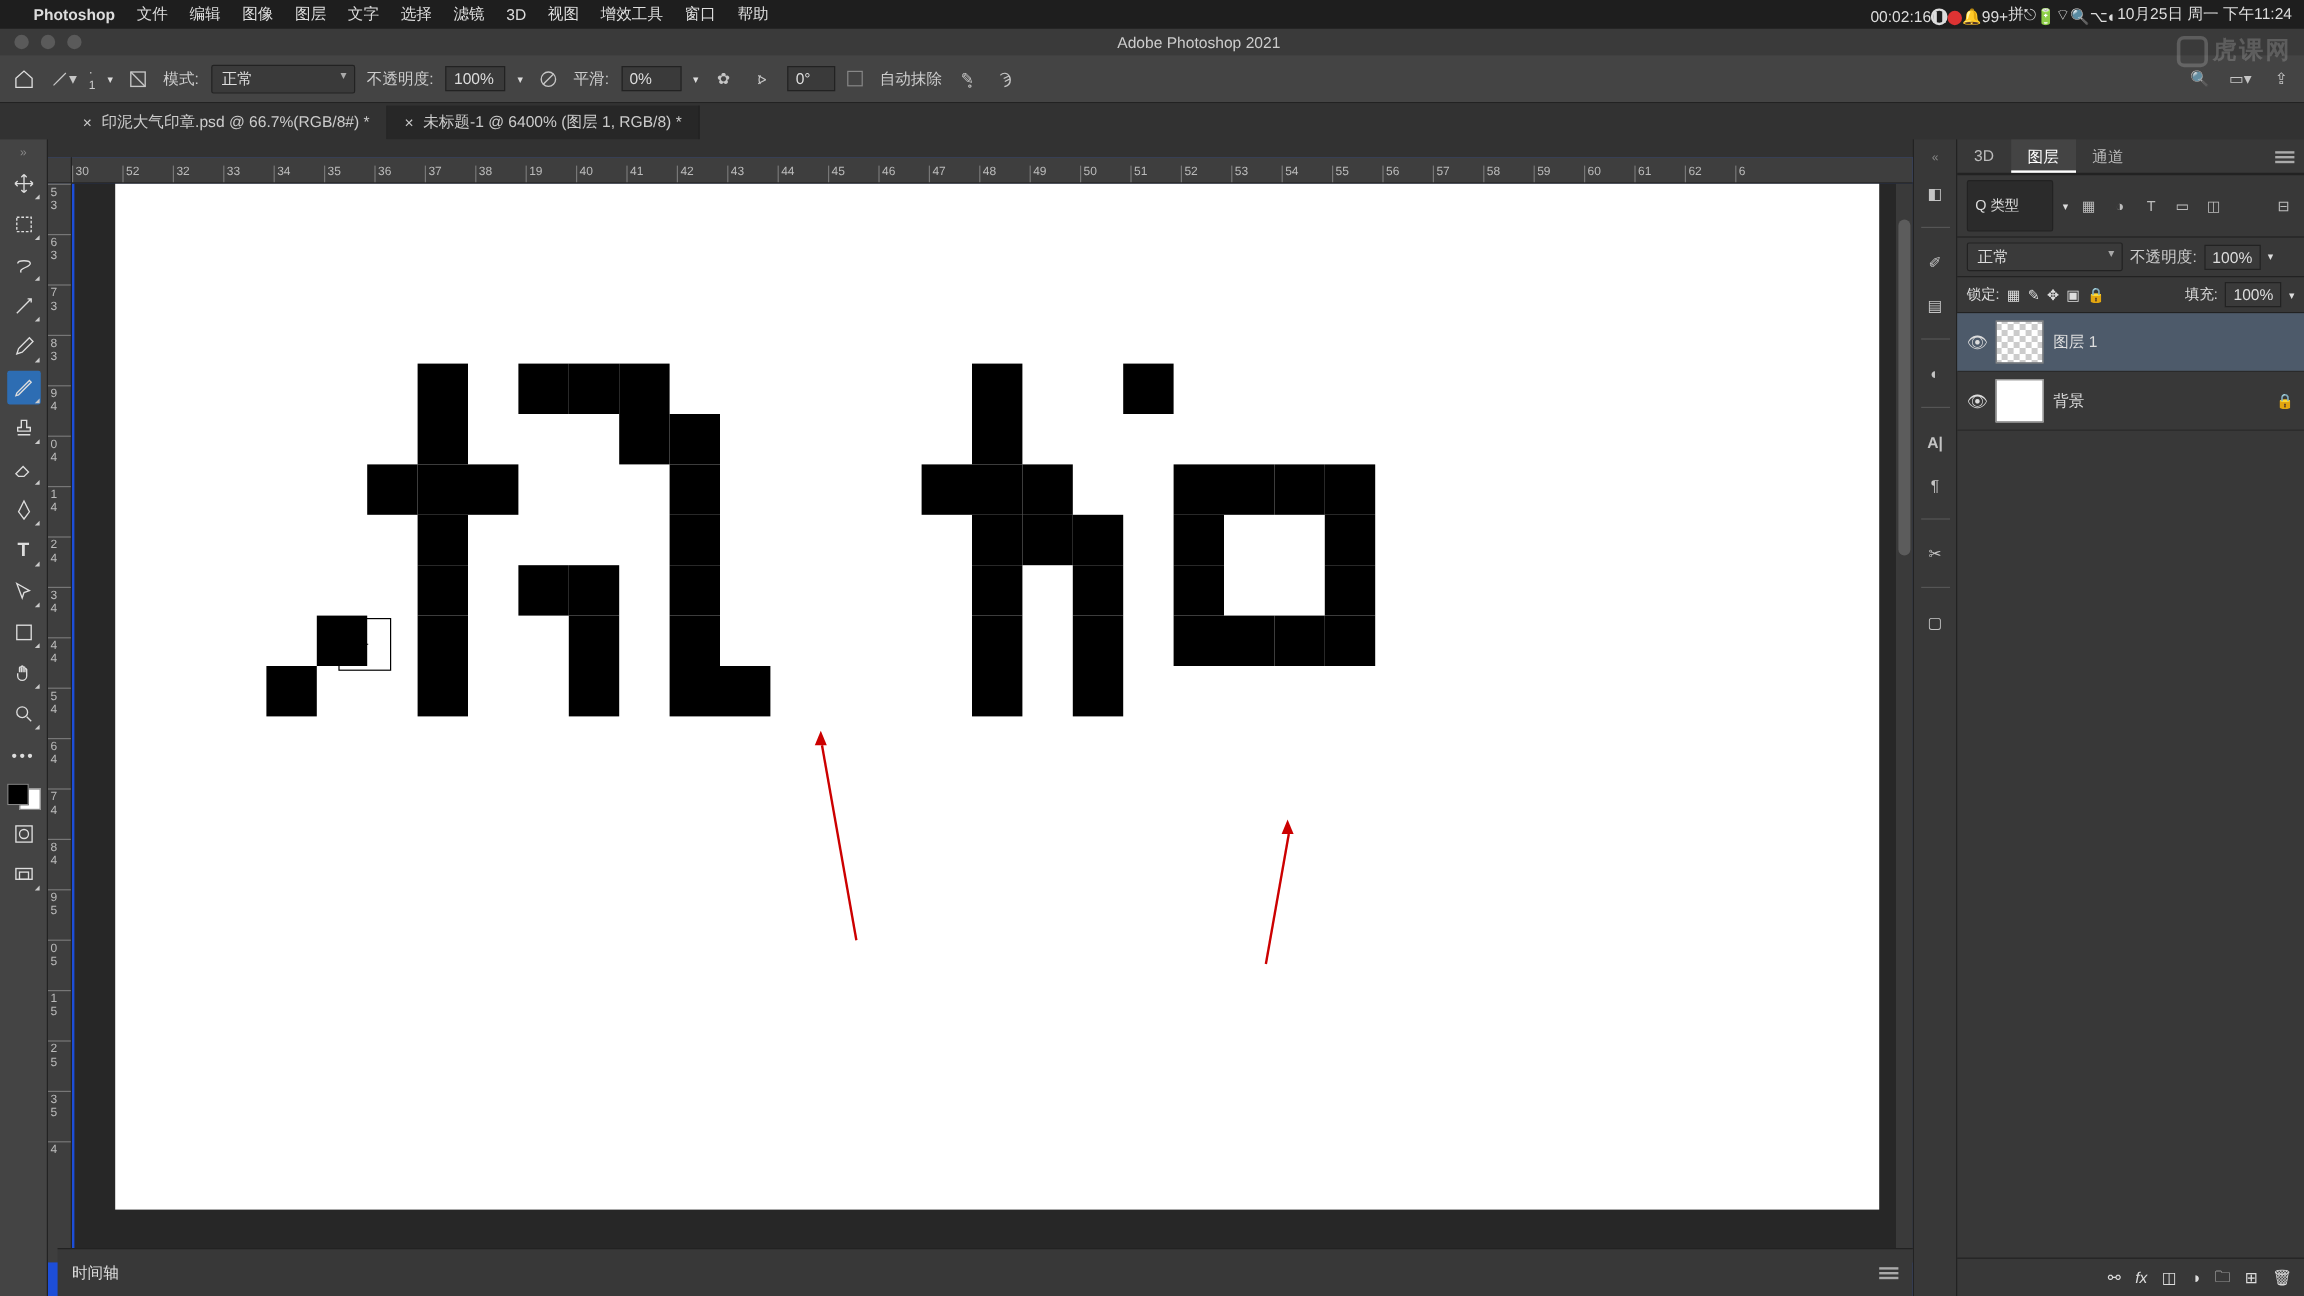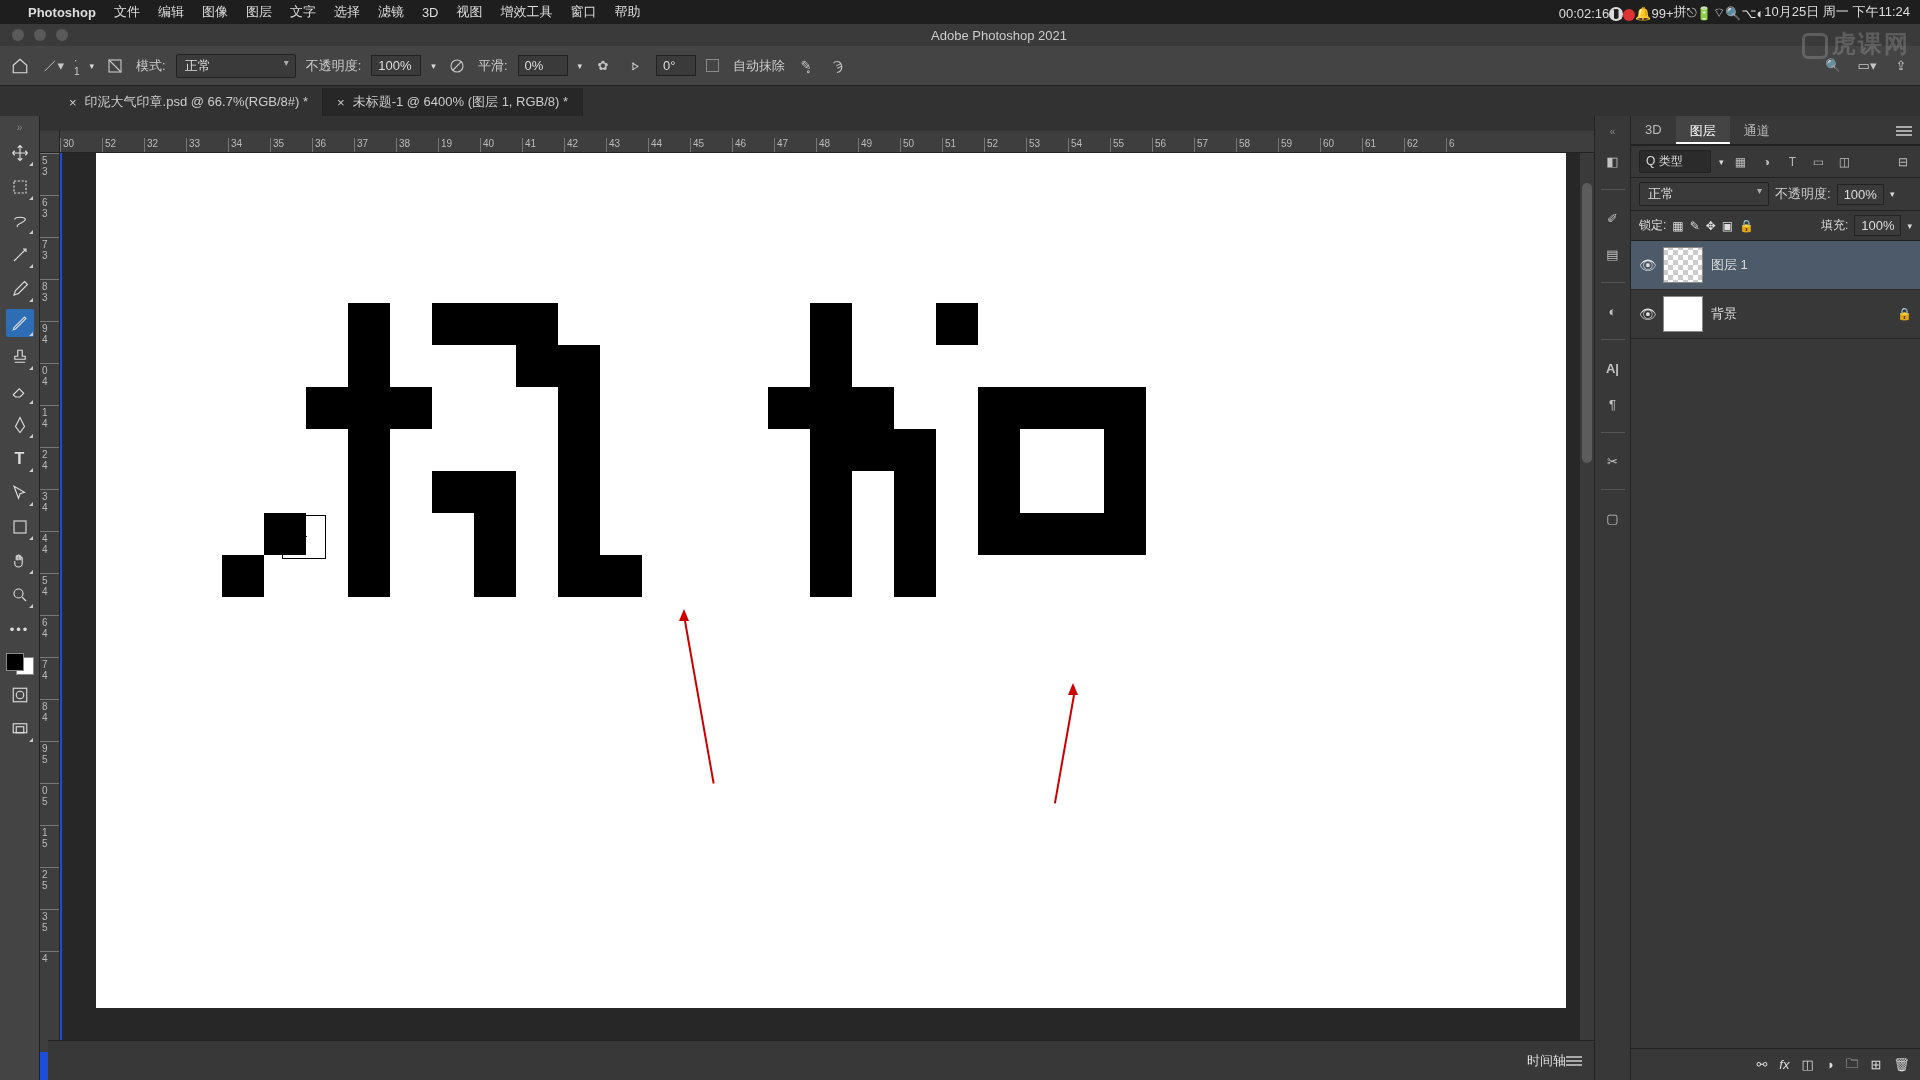--- a/index.html
+++ b/index.html
@@ -61,49 +61,49 @@
 .pixel { position:absolute; background:#000; }
 .cursor-box { position:absolute; width:44px; height:44px; border:1px solid #000; background:transparent; }
 .cursor-box::after { content:"+"; position:absolute; left:50%; top:50%; transform:translate(-50%,-50%); font-size:12px; color:#000; }
 .annotation { position:absolute; color:#c00; font-size:26px; font-weight:500; }
 .arrow-line { position:absolute; background:#c00; width:2px; transform-origin:top; }
 .arrow-head { position:absolute; width:0;height:0;border-left:5px solid transparent;border-right:5px solid transparent;border-bottom:12px solid #c00; }
 .scrollbar-v { width:14px; position:absolute; right:0; top:0; bottom:0; background:#3a3a3a; }
 .scroll-thumb-v { width:10px; height:280px; background:#5c5c5c; margin:2px auto 0; border-radius:5px; margin-top:30px; }
 .statusbar { height:24px; background:#323232; border-top:1px solid #222; display:flex; align-items:center; padding:0 12px; gap:16px; font-size:12px; position:absolute; bottom:28px; left:20px; right:0; }
 .scroll-h { position:absolute; bottom:28px; left:40%; width:240px; height:10px; background:#5c5c5c; border-radius:5px; }
-.timeline-bar { height:40px; background:#383838; border-top:1px solid #222; display:flex; align-items:center; padding:0 12px; position:absolute; bottom:0; left:8px; right:0; justify-content:flex-end; }
+.timeline-bar { height:40px; background:#383838; border-top:1px solid #222; display:flex; align-items:center; padding:0 12px; position:absolute; bottom:0; left:8px; right:0; justify-content:space-between; }
 .ham { display:inline-block; width:16px; }
 .ham span{ display:block;height:2px;background:#aaa;margin:2px 0; }
 
 
 .collapsed-panels { width:36px; background:#383838; border-left:1px solid #222; display:flex; flex-direction:column; align-items:center; gap:12px; padding-top:10px; }
 .cp-icn { width:24px;height:24px;opacity:.85; display:flex;align-items:center;justify-content:center; }
 .cp-sep { width:24px; border-top:1px solid #555; margin:4px 0; }
 
 
 .layers-panel { width:290px; background:#383838; border-left:1px solid #222; display:flex; flex-direction:column; }
 .lp-tabs { display:flex; height:30px; border-bottom:2px solid #222; }
 .lp-tab { padding:6px 14px; font-size:13px; color:#bbb; }
 .lp-tab.active { background:#444; color:#fff; border-bottom:2px solid #fff; }
 .lp-filter { display:flex; align-items:center; padding:4px 8px; gap:8px; border-bottom:1px solid #222; }
-.lp-filter .search { background:#2b2b2b; border:1px solid #222; padding:2px 6px; font-size:12px; width:72px; border-radius:2px; }
+.lp-filter .search { background:#2b2b2b; border:1px solid #222; padding:12px 6px; font-size:12px; width:72px; border-radius:2px; }
 .lp-filter .ficn { width:18px;height:18px;opacity:.8;display:flex;align-items:center;justify-content:center;font-size:12px; }
 .lp-blend { display:flex; align-items:center; padding:4px 8px; gap:6px; border-bottom:1px solid #222; }
 .lp-lock { display:flex; align-items:center; padding:4px 8px; gap:6px; border-bottom:1px solid #222; font-size:12px; }
 .layer-row { display:flex; align-items:center; padding:6px 8px; gap:8px; border-bottom:1px solid #2a2a2a; }
 .layer-row.sel { background:#4d5a6a; }
 .eye { width:16px;font-size:14px; }
 .thumb { width:40px;height:36px;border:1px solid #888; background:#fff; }
 .thumb.chk-bg { background:repeating-conic-gradient(#ccc 0 25%,#fff 0 50%) 50%/10px 10px; }
 .layer-row .lname { font-size:13px; }
 .lock-icn { margin-left:auto; font-size:12px; }
 .lp-bottom { margin-top:auto; border-top:1px solid #222; height:32px; display:flex; align-items:center; justify-content:flex-end; gap:12px; padding:0 10px; }
 
-.watermark { position:absolute; right:10px; top:28px; font-size:24px; color:rgba(255,255,255,.18); font-weight:700; letter-spacing:2px; }
+.watermark { position:absolute; right:10px; top:28px; font-size:20px; color:rgba(255,255,255,.18); font-weight:700; letter-spacing:2px; }
 .watermark .ring { display:inline-block; width:26px;height:26px;border:3px solid rgba(255,255,255,.18); border-radius:6px; margin-right:4px; vertical-align:middle; }
 
 
 .sicn { stroke:#ddd; stroke-width:1.5; fill:none; }
 </style>
 </head>
 <body>
 
 <div class="mac-menu">
   <div class="left">

